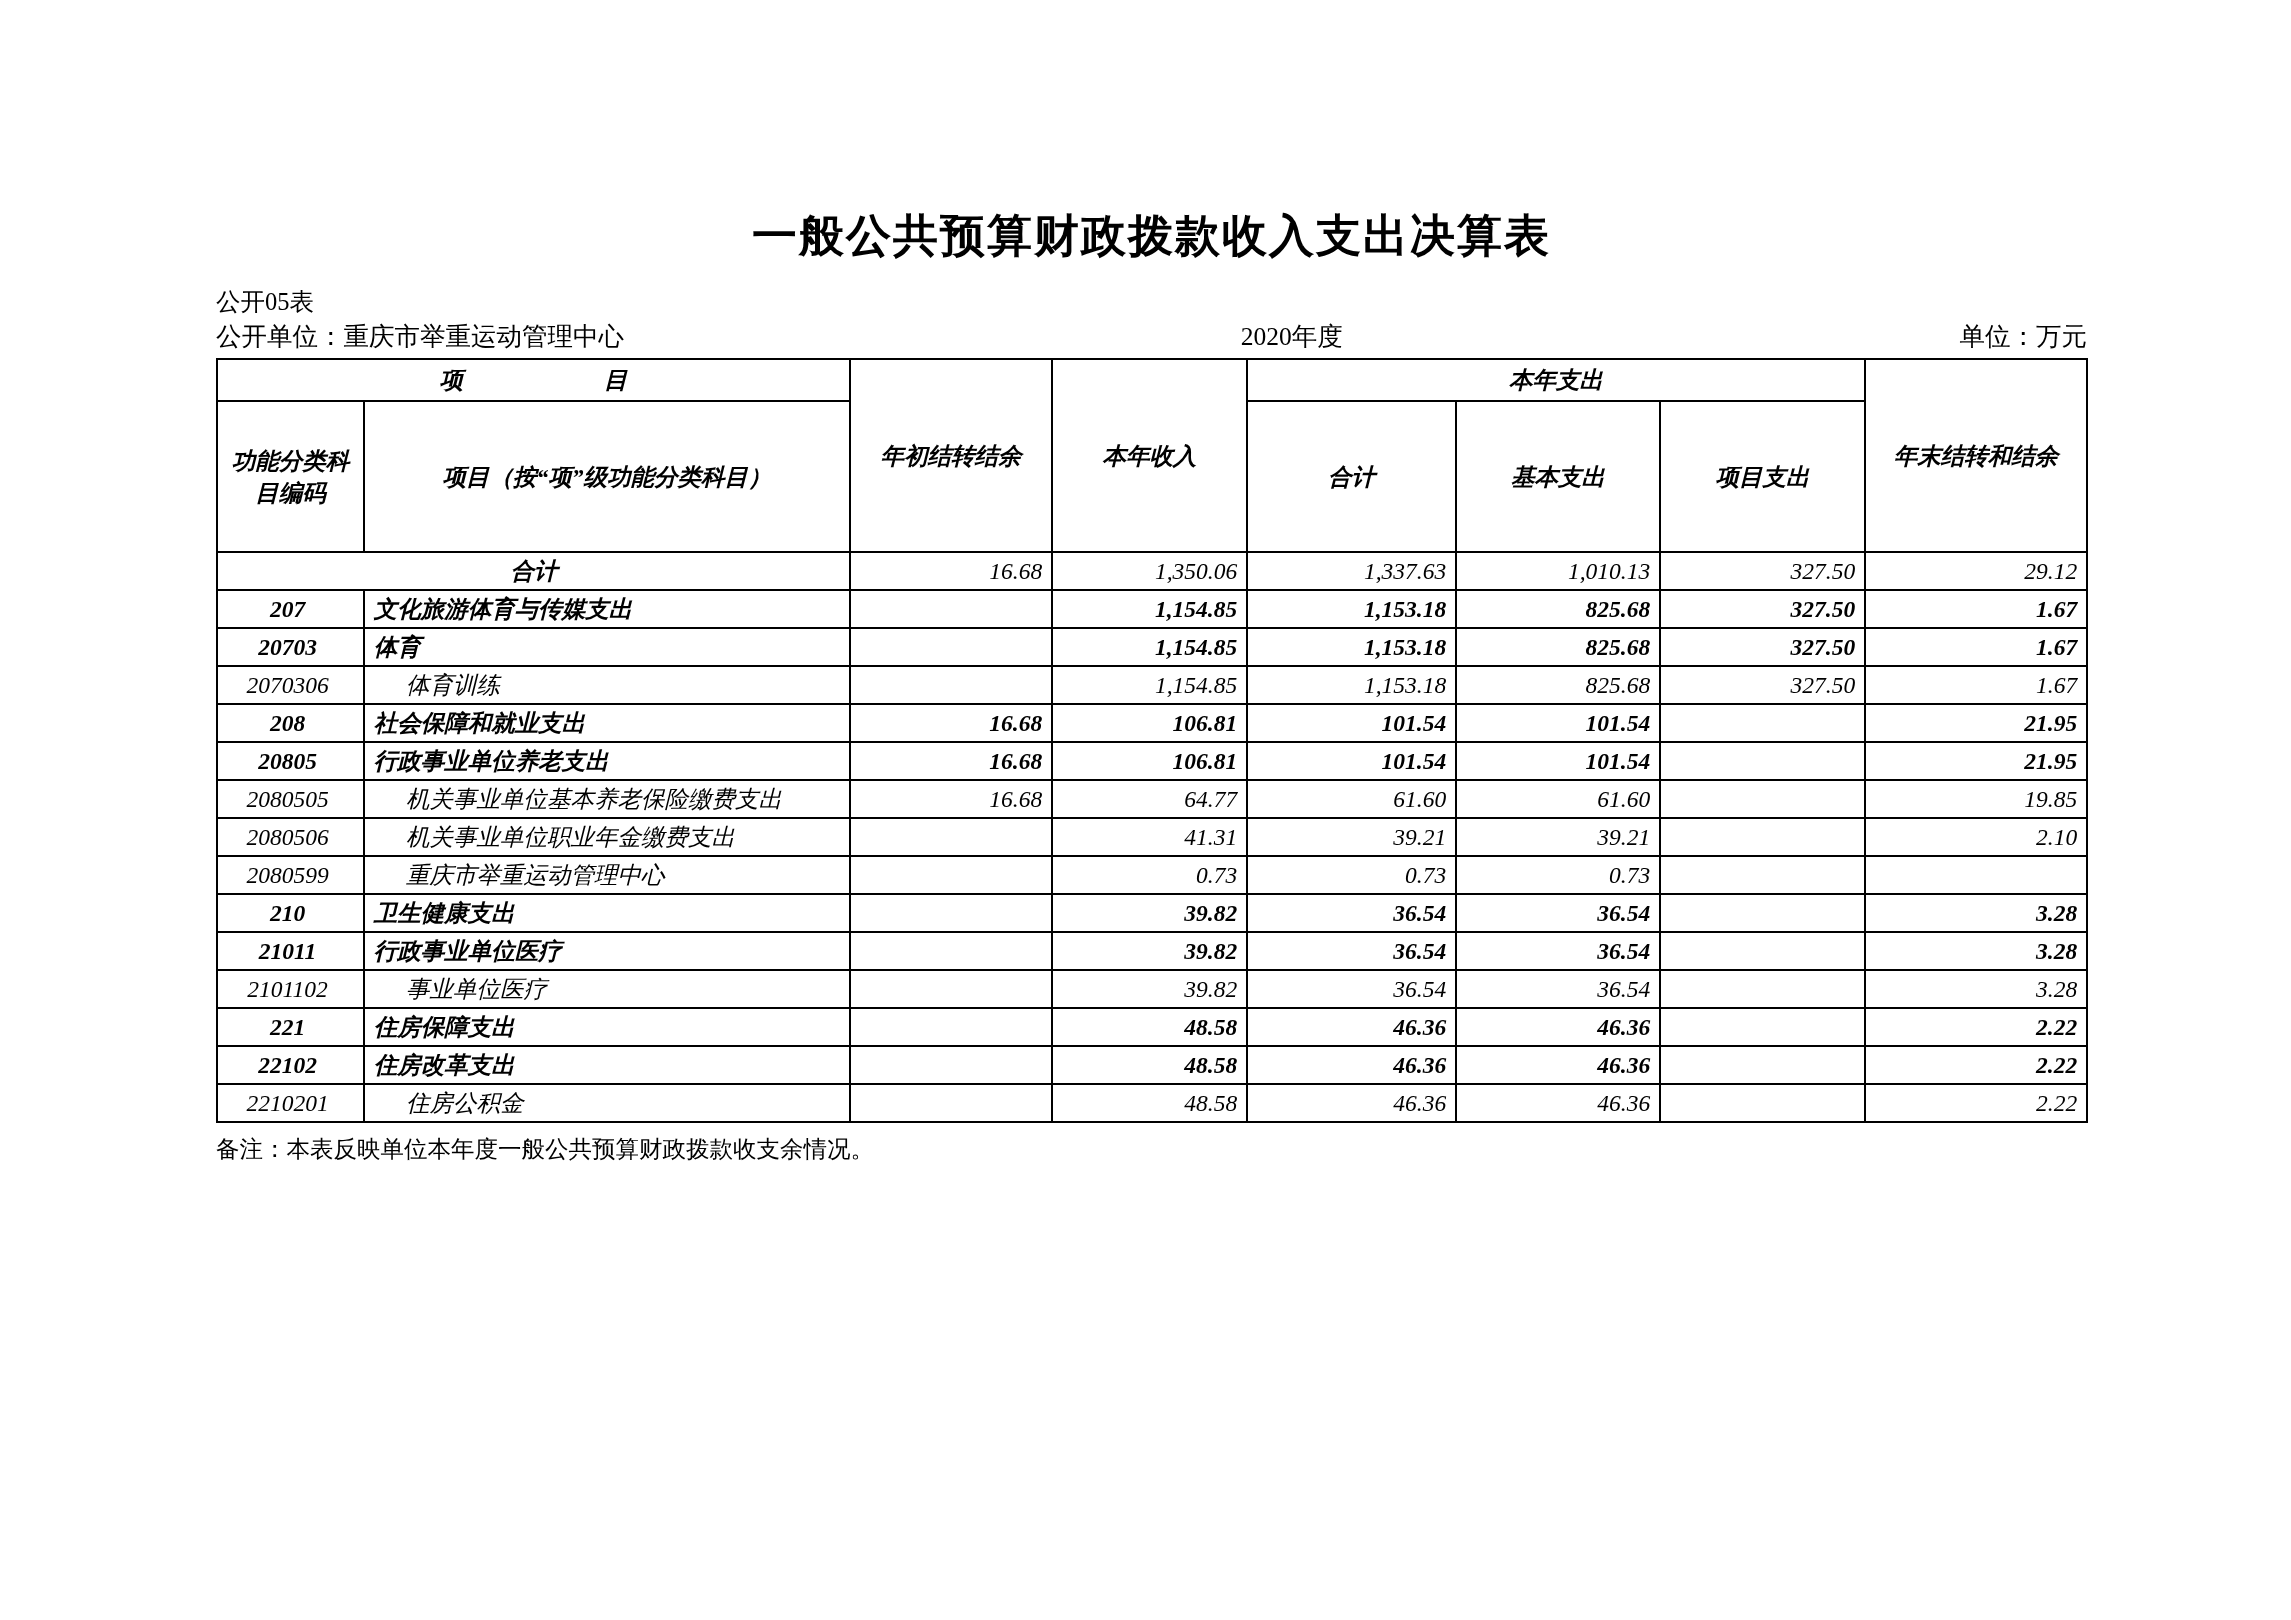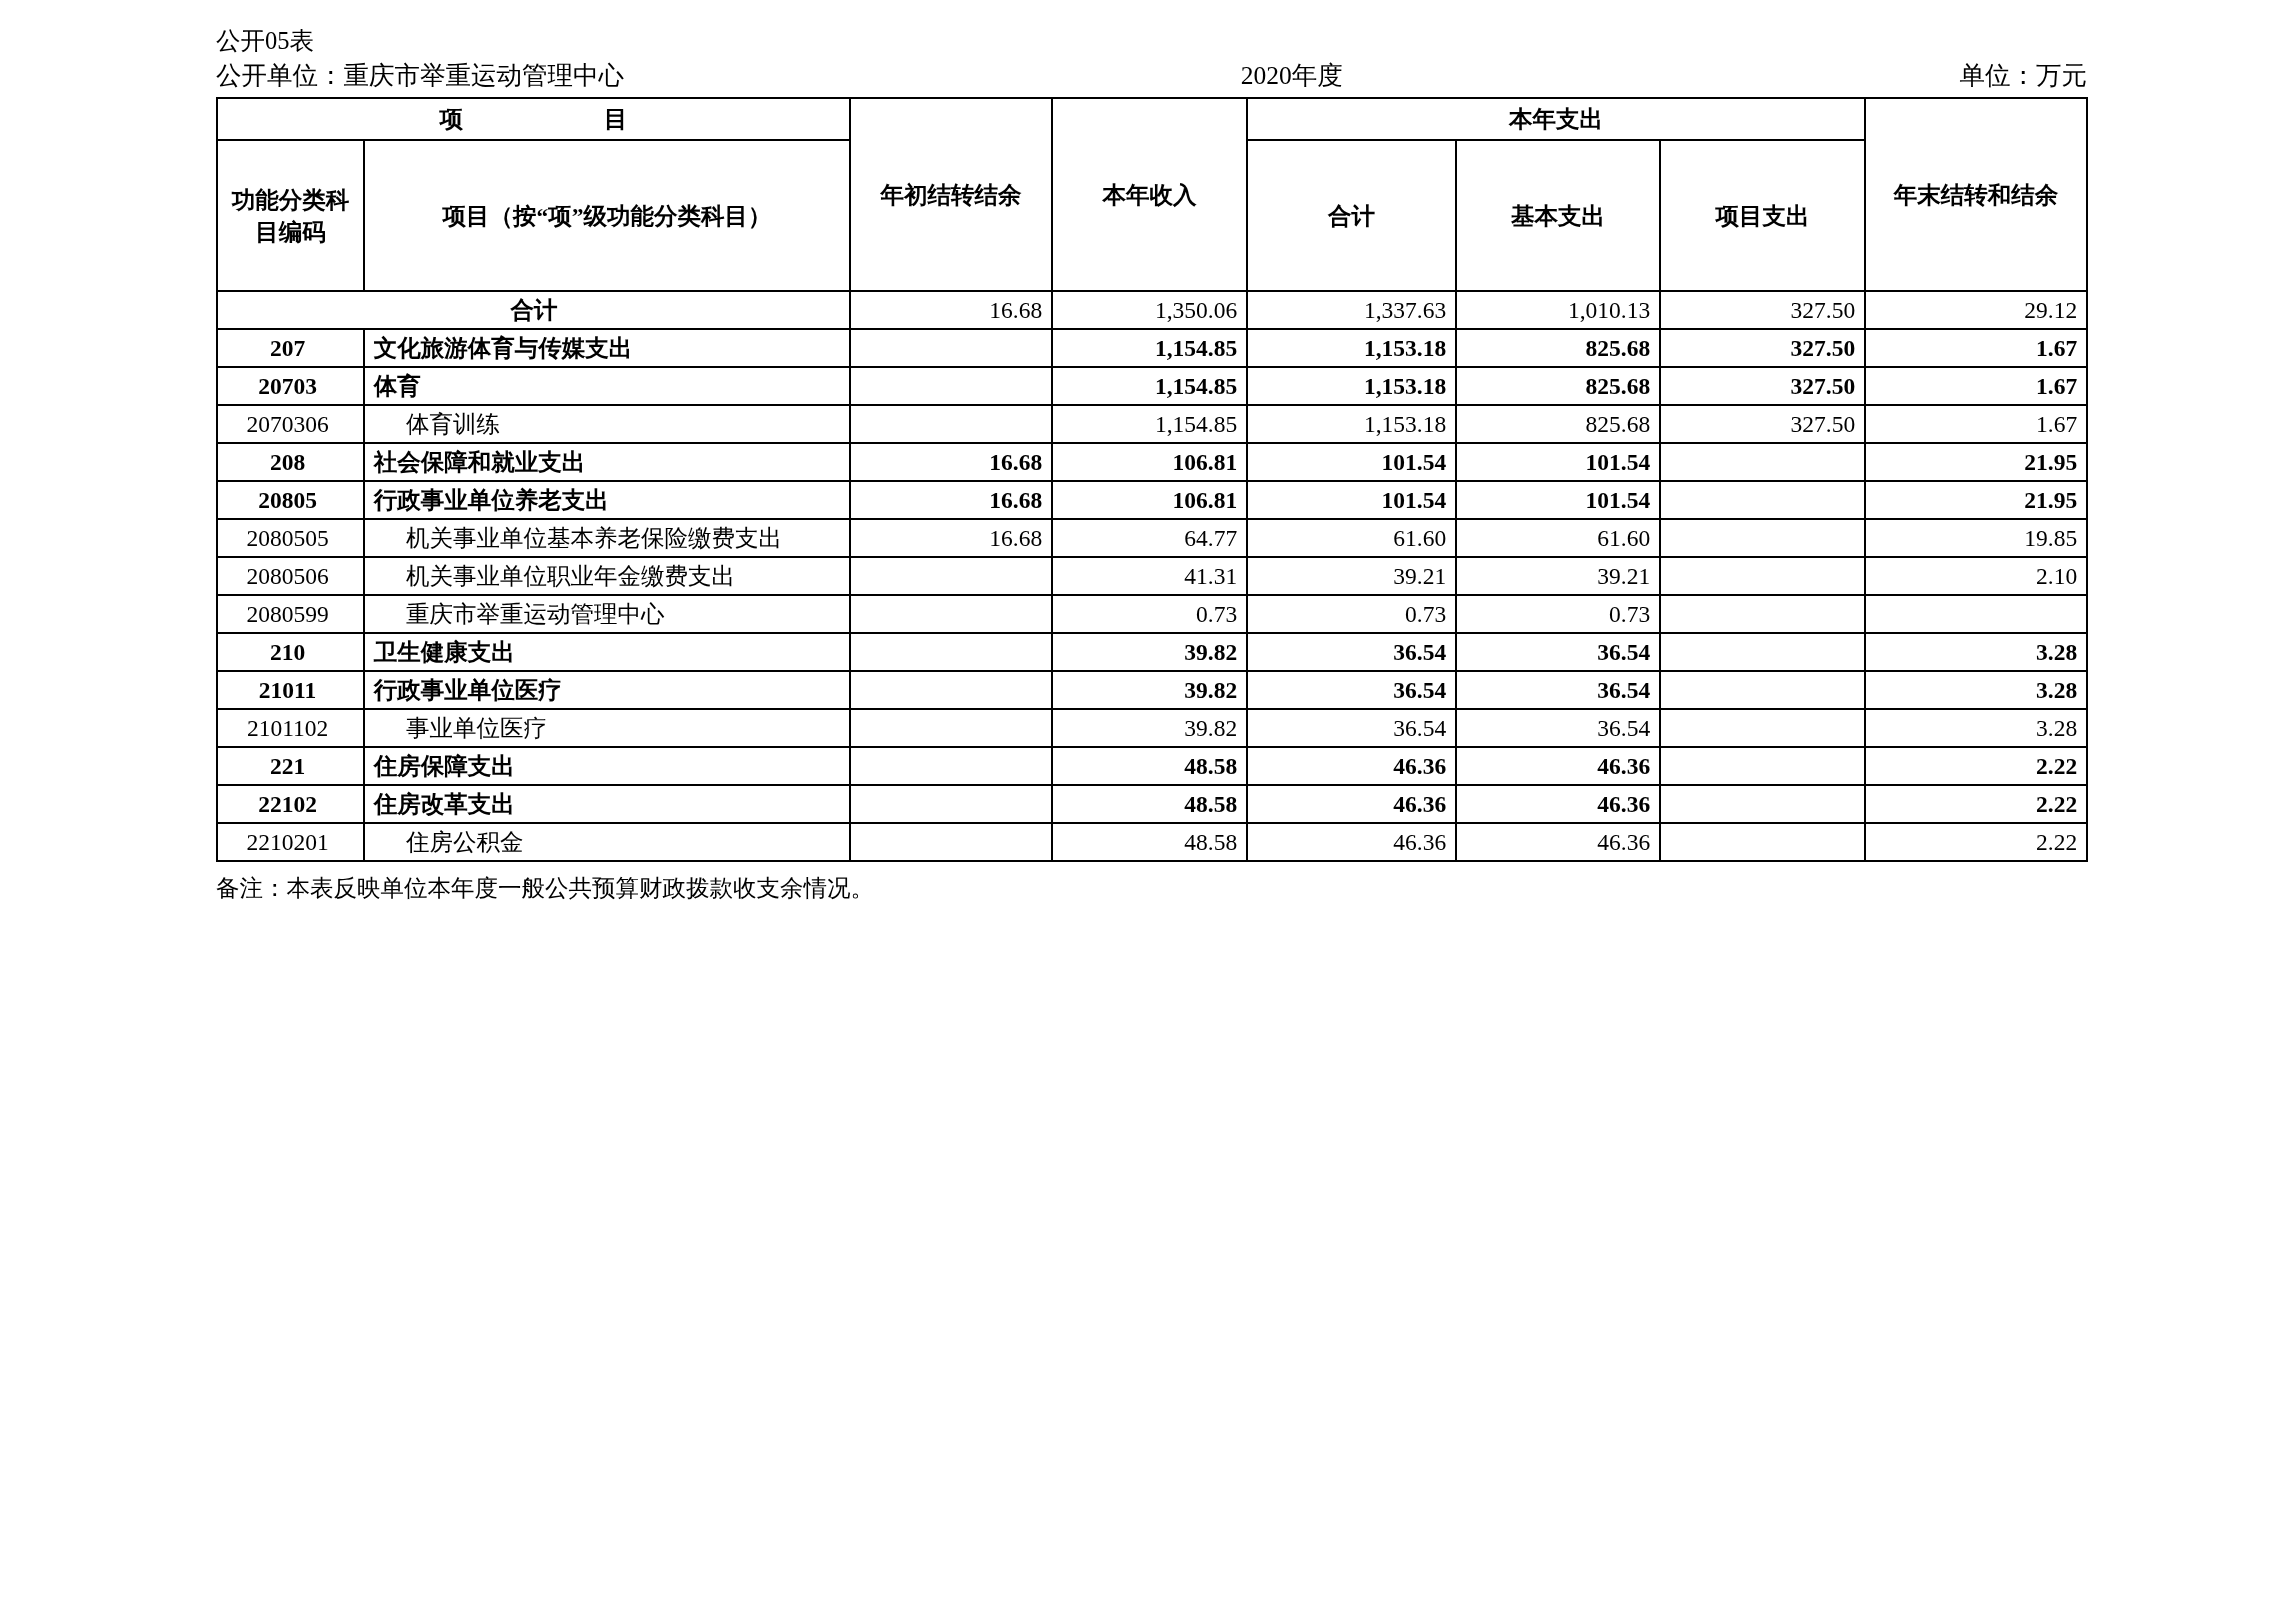--- a/index.html
+++ b/index.html
@@ -37,20 +37,21 @@
     display:flex;
     justify-content:space-between;
     align-items:center;
     font-size:25.5px;
     line-height:29px;
   }
   table{
     border-collapse:collapse;
     table-layout:fixed;
     width:1871px;
+    font-style:italic;
   }
   th,td{
     border:2.9px solid #000;
     padding:0 7.8px;
     font-size:23.5px;
     overflow:hidden;
     vertical-align:middle;
   }
   thead th{
     font-weight:bold;
@@ -73,20 +74,21 @@
     line-height:29px;
     text-align:left;
   }
 </style>
 </head>
 <body>
 
 <div class="sheet">
   <div class="content">
 
+    <div class="title">一般公共预算财政拨款收入支出决算表</div>
 
     <div class="table-code">公开05表</div>
 
     <div class="info-line">
       <span>公开单位：重庆市举重运动管理中心</span>
       <span>2020年度</span>
       <span>单位：万元</span>
     </div>
 
     <table>

